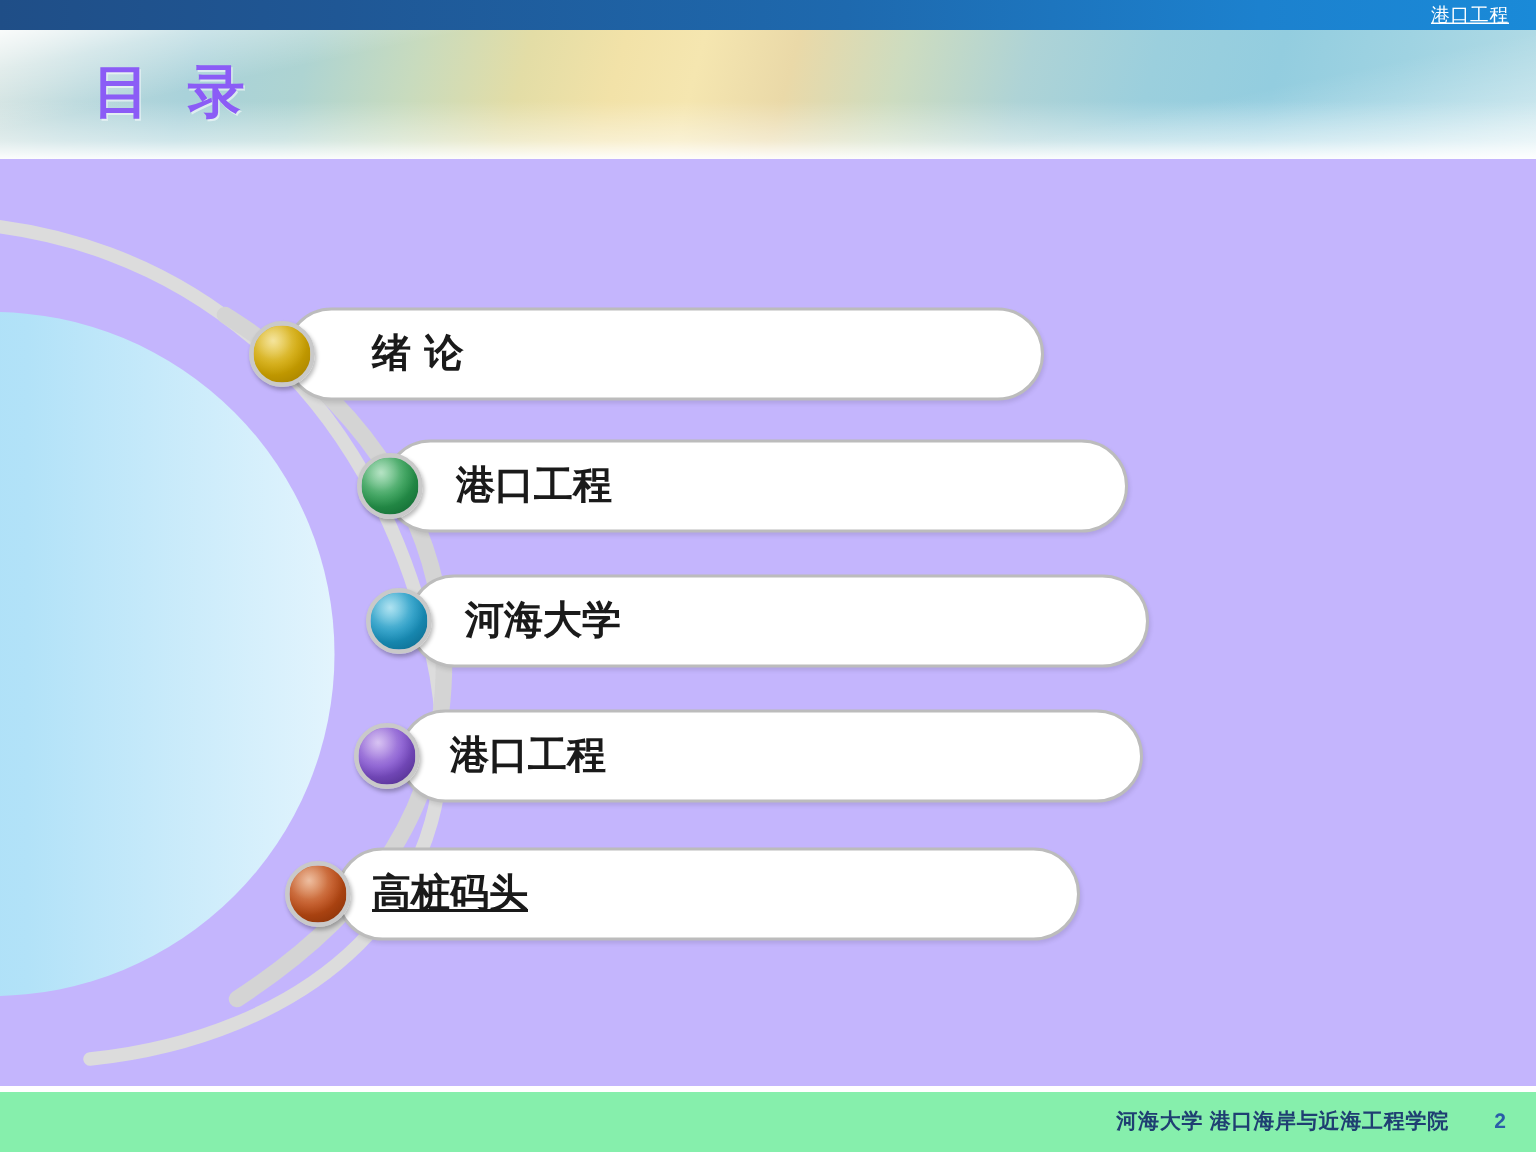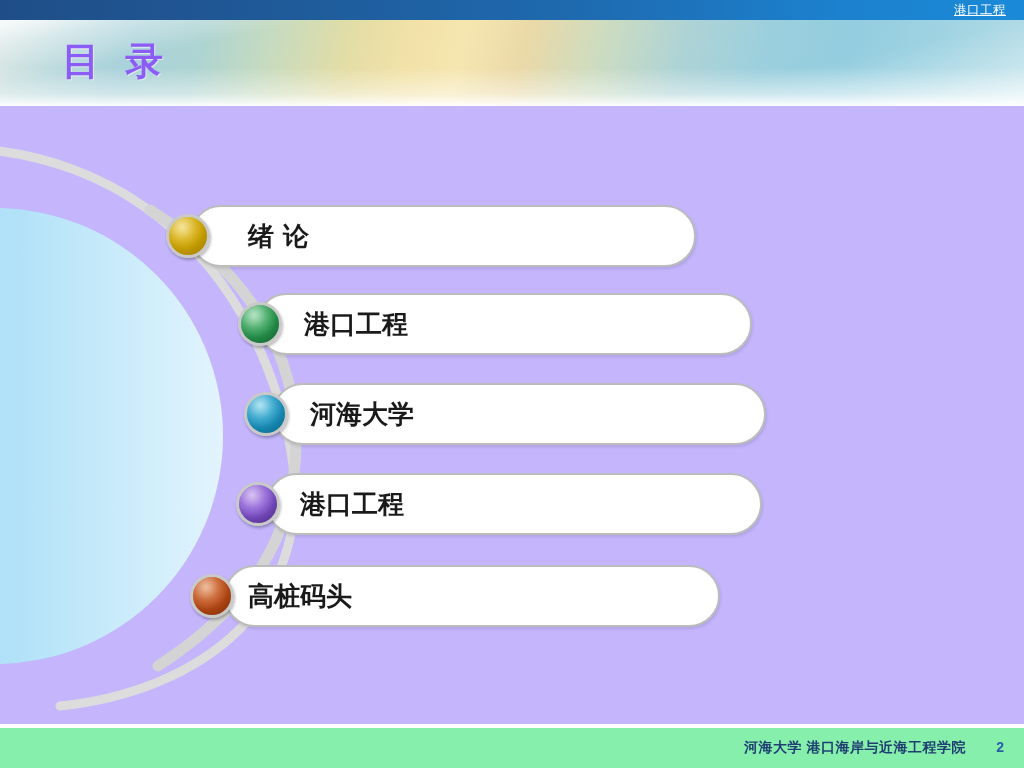--- a/index.html
+++ b/index.html
@@ -271,21 +271,21 @@
         </div>
         <div class="toc-label" style="left:34px;">港口工程</div>
       </div>
 
       <div class="toc-item" style="left:224px; top:459px; width:496px;">
         <div class="toc-pill" style="width:496px;"></div>
         <div class="toc-bullet" style="left:-34px;
                     background: radial-gradient(circle at 36% 28%, #d9702f 0%, #bd4c16 42%, #7e2d06 100%);">
           <div class="gloss"></div>
         </div>
-        <div class="toc-label" style="left:24px;">高桩码头</div>
+        <div class="toc-label" style="left:24px;text-decoration:underline;">高桩码头</div>
       </div>
 
     </div>
   </div>
 
   <div class="footer-bar">
     <div class="footer-text">河海大学   港口海岸与近海工程学院</div>
     <div class="footer-page">2</div>
   </div>
 

